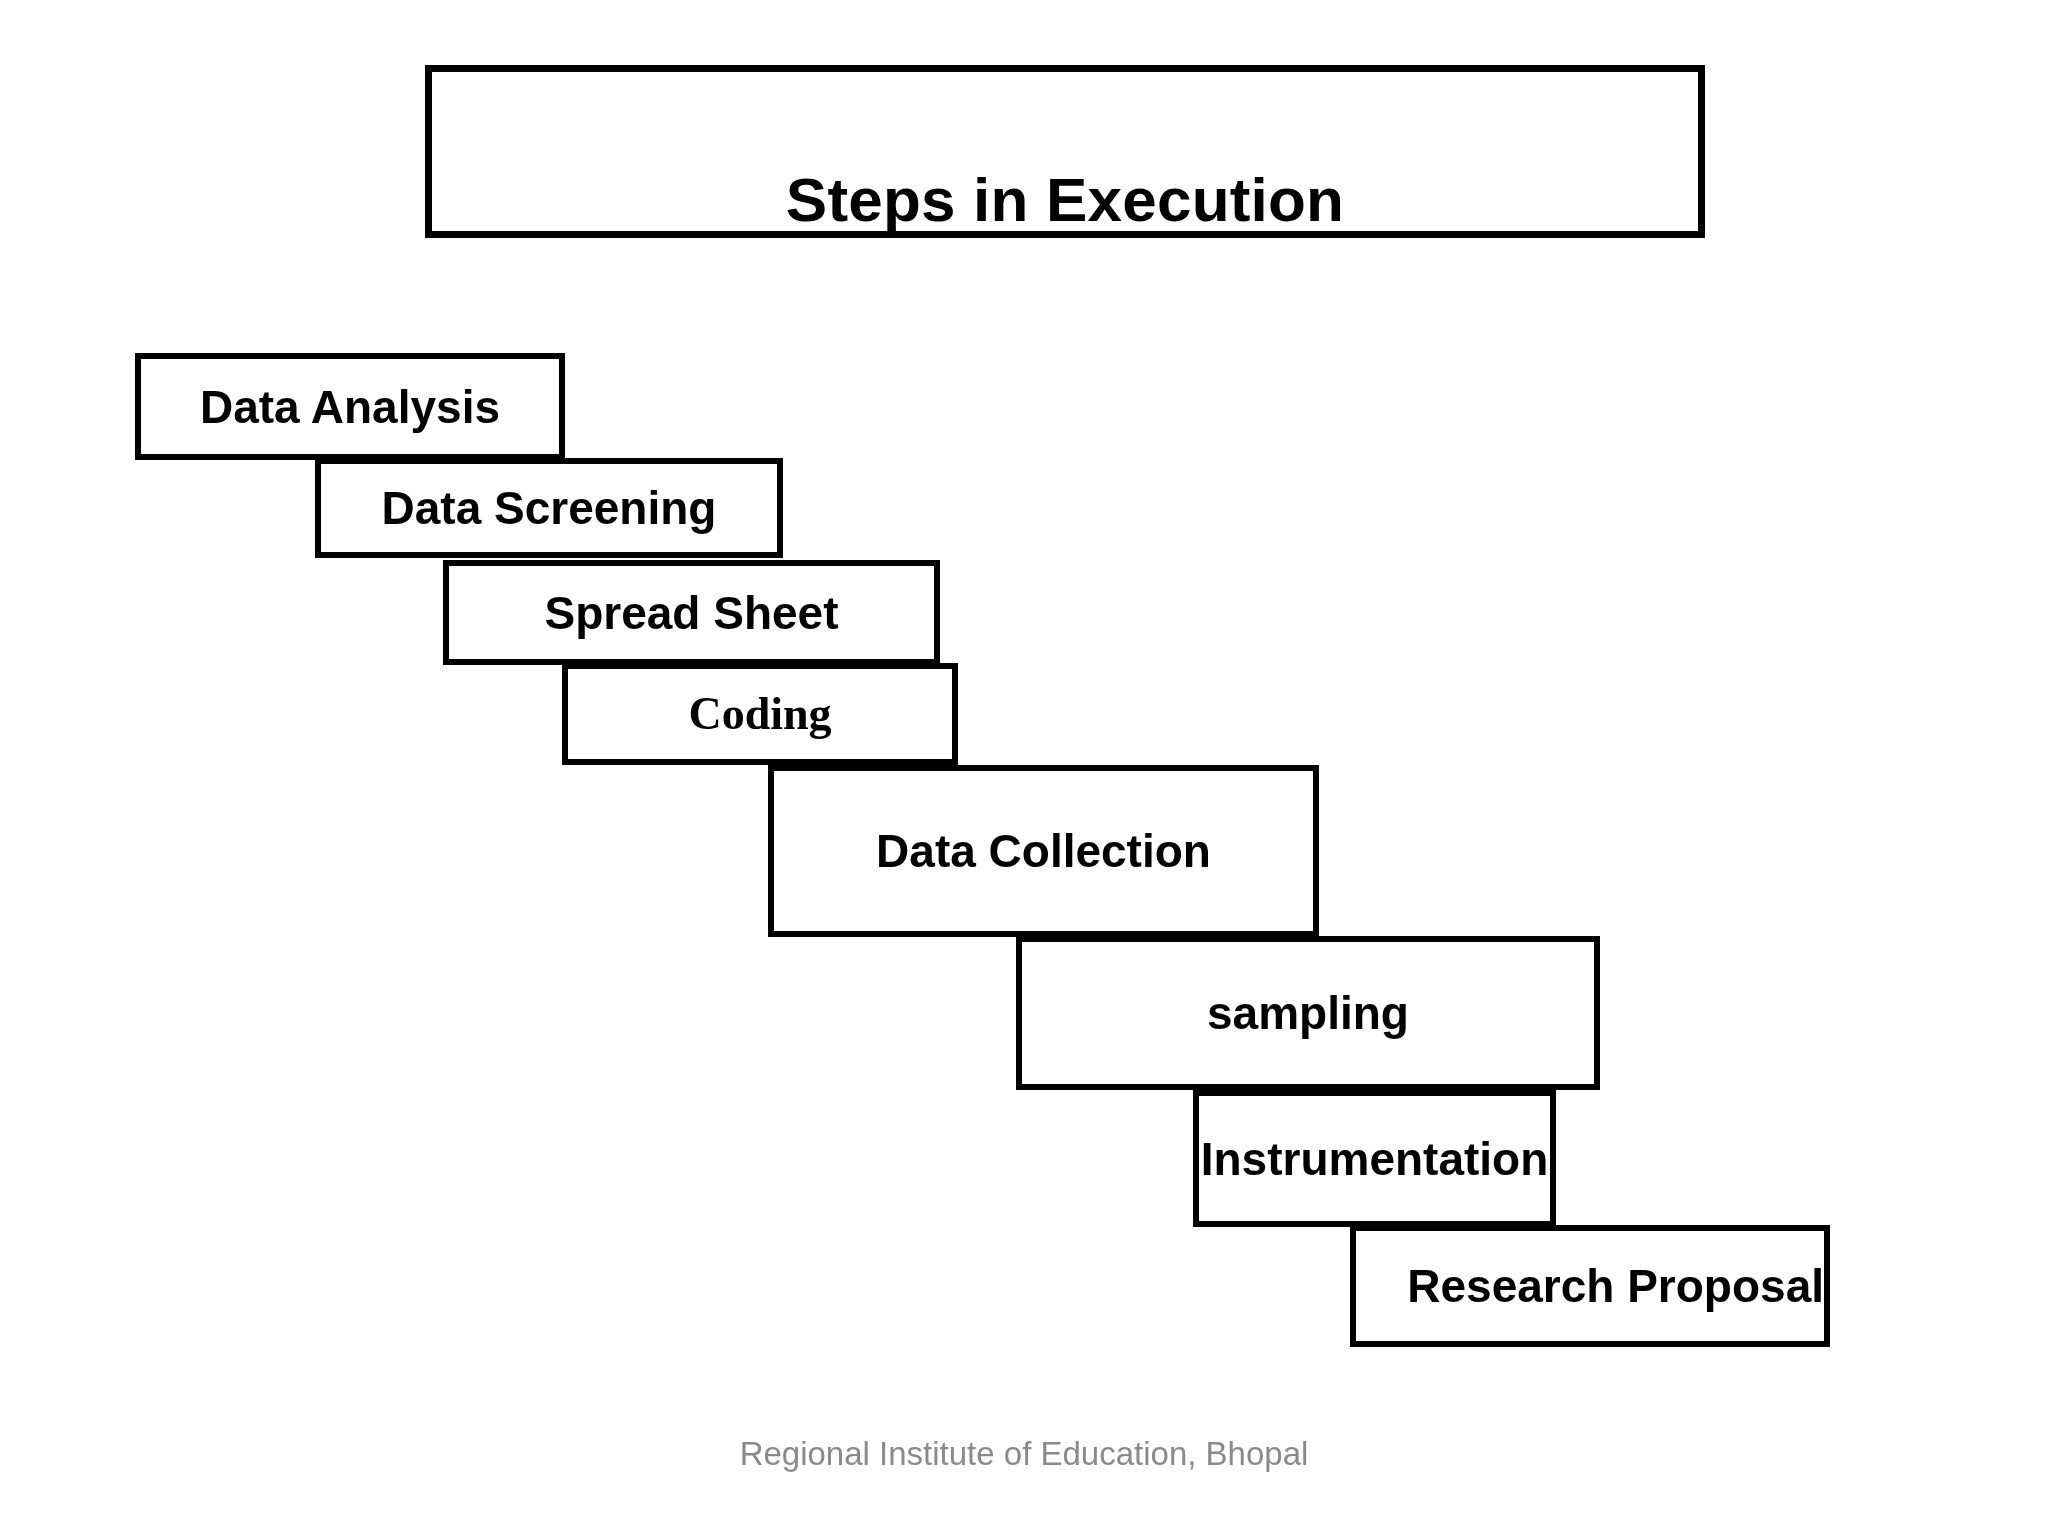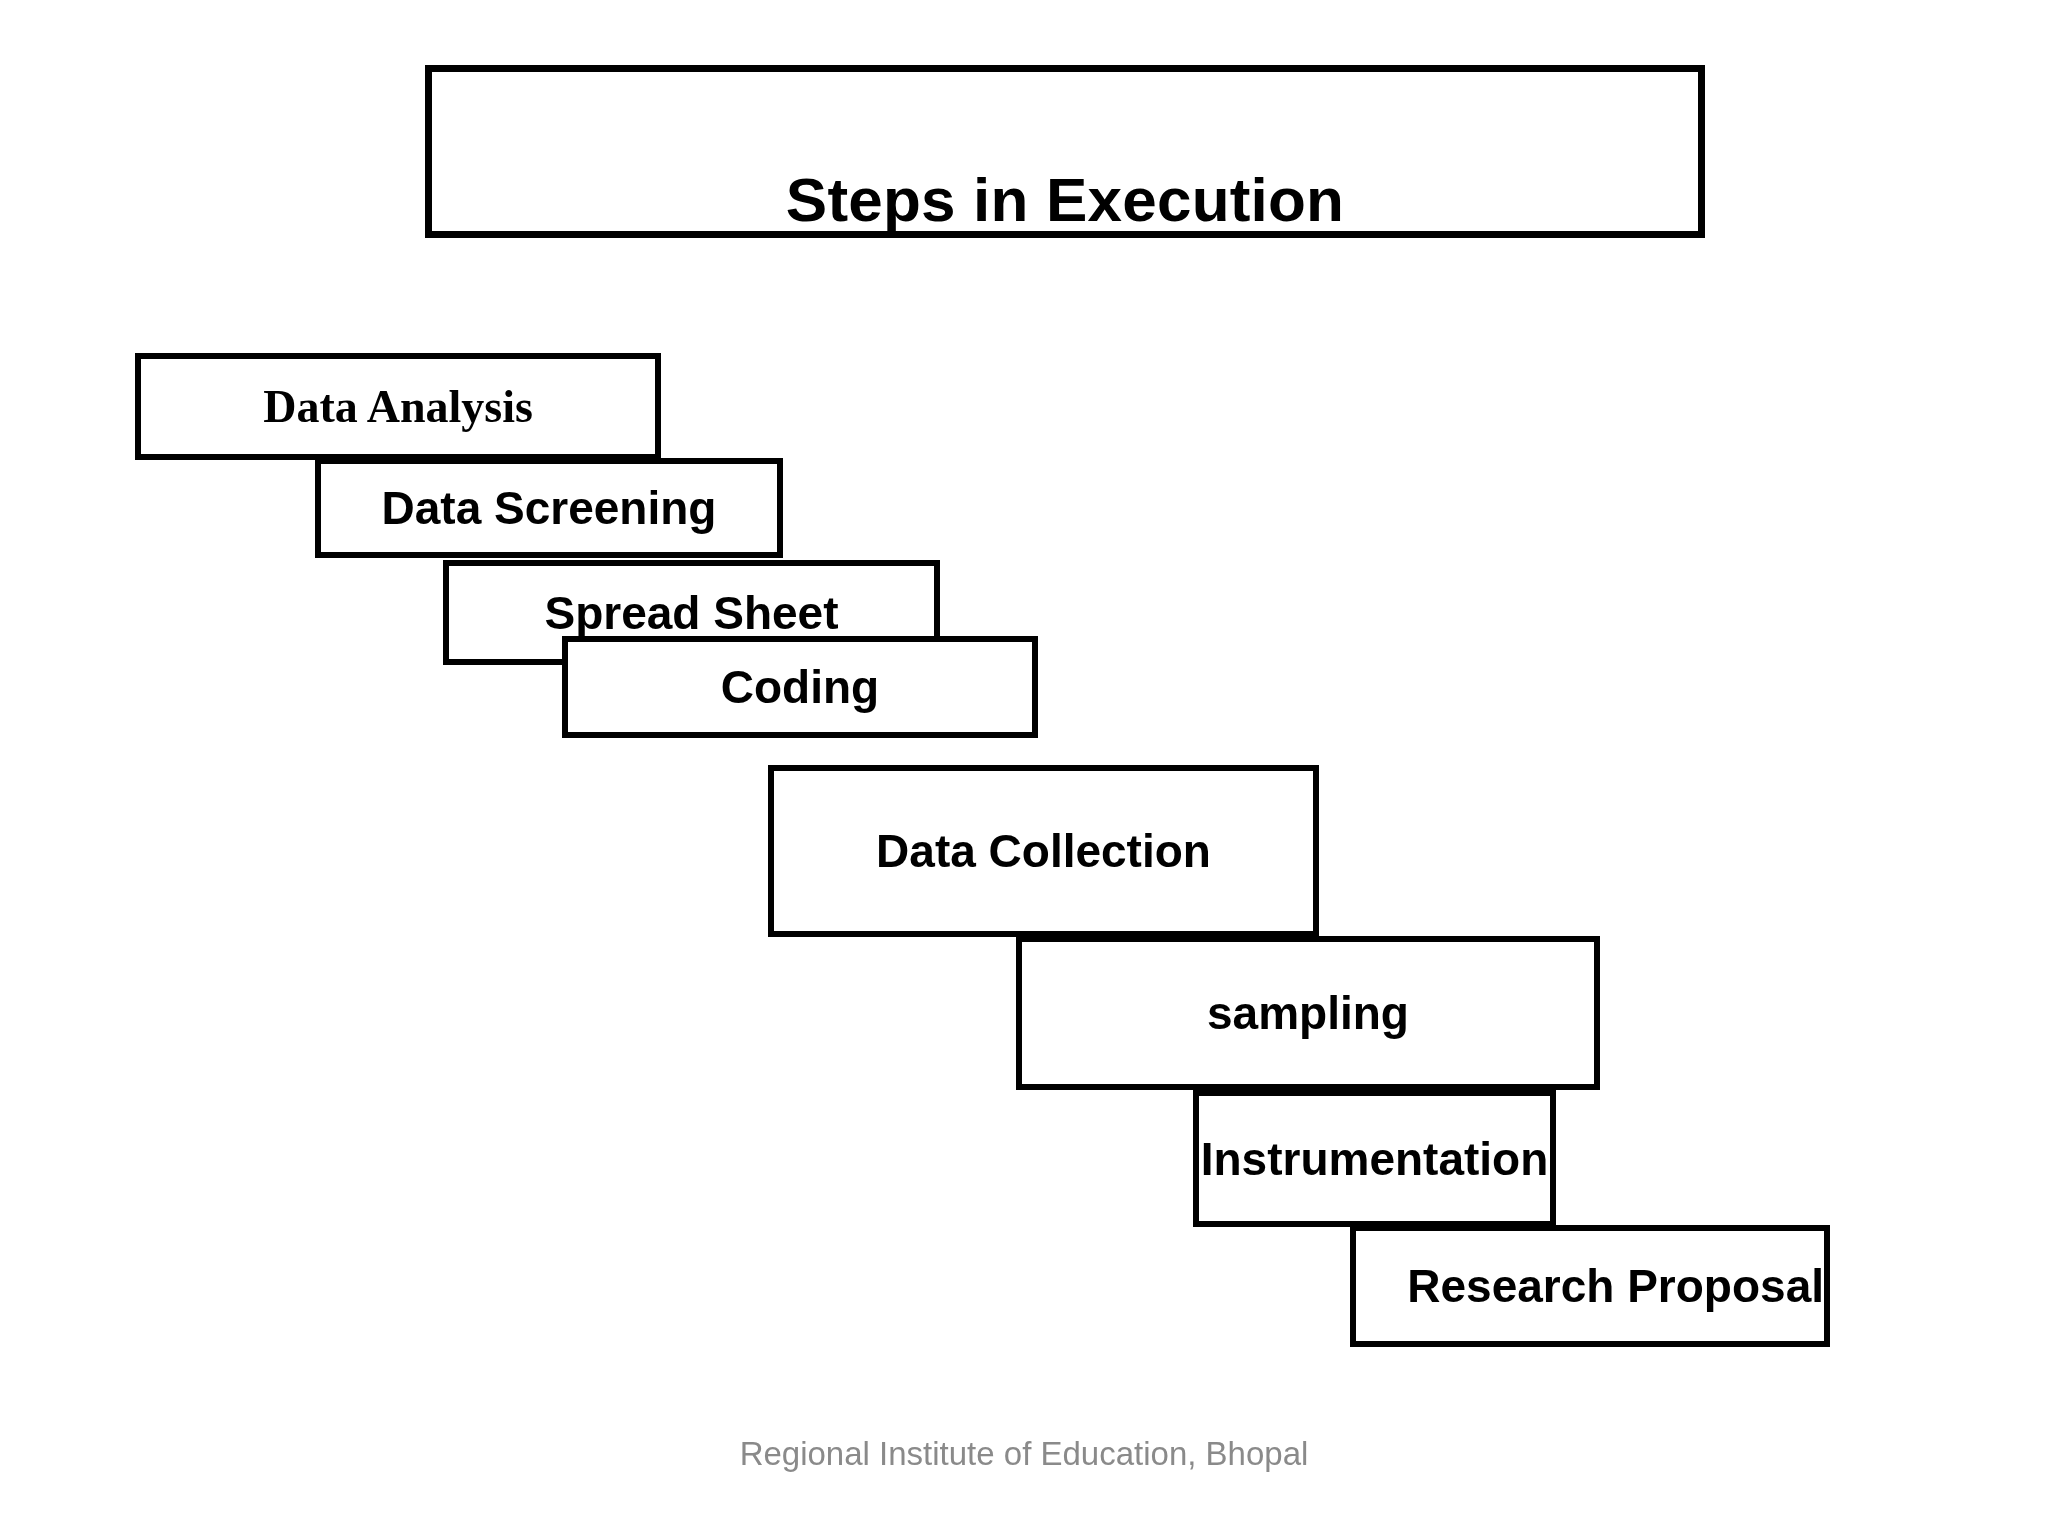--- a/index.html
+++ b/index.html
@@ -81,33 +81,33 @@
 <body>
 
 <div id="slide">
 
   <div class="title-box">
     <span class="title-text">Steps in Execution</span>
   </div>
 
   <div class="steps-layer">
 
-    <div class="step-box" style="left:135px; top:353px; width:526px; height:107px;font-family:Liberation Serif, serif;">
+    <div class="step-box" style="left:135px; top:353px; width:430px; height:107px;">
       <span class="step-label">Data Analysis</span>
     </div>
 
     <div class="step-box" style="left:305px; top:458px; width:468px; height:100px;margin-left:10px;">
       <span class="step-label">Data Screening</span>
     </div>
 
     <div class="step-box" style="left:443px; top:560px; width:497px; height:105px;text-align:right;">
       <span class="step-label">Spread Sheet</span>
     </div>
 
-    <div class="step-box" style="left:562px; top:636px; width:476px; height:102px;">
+    <div class="step-box" style="left:562px; top:663px; width:396px; height:102px;font-family:Liberation Serif, serif;">
       <span class="step-label">Coding</span>
     </div>
 
     <div class="step-box" style="left:768px; top:765px; width:551px; height:172px;">
       <span class="step-label">Data Collection</span>
     </div>
 
     <div class="step-box" style="left:1016px; top:936px; width:584px; height:154px;">
       <span class="step-label">sampling</span>
     </div>

